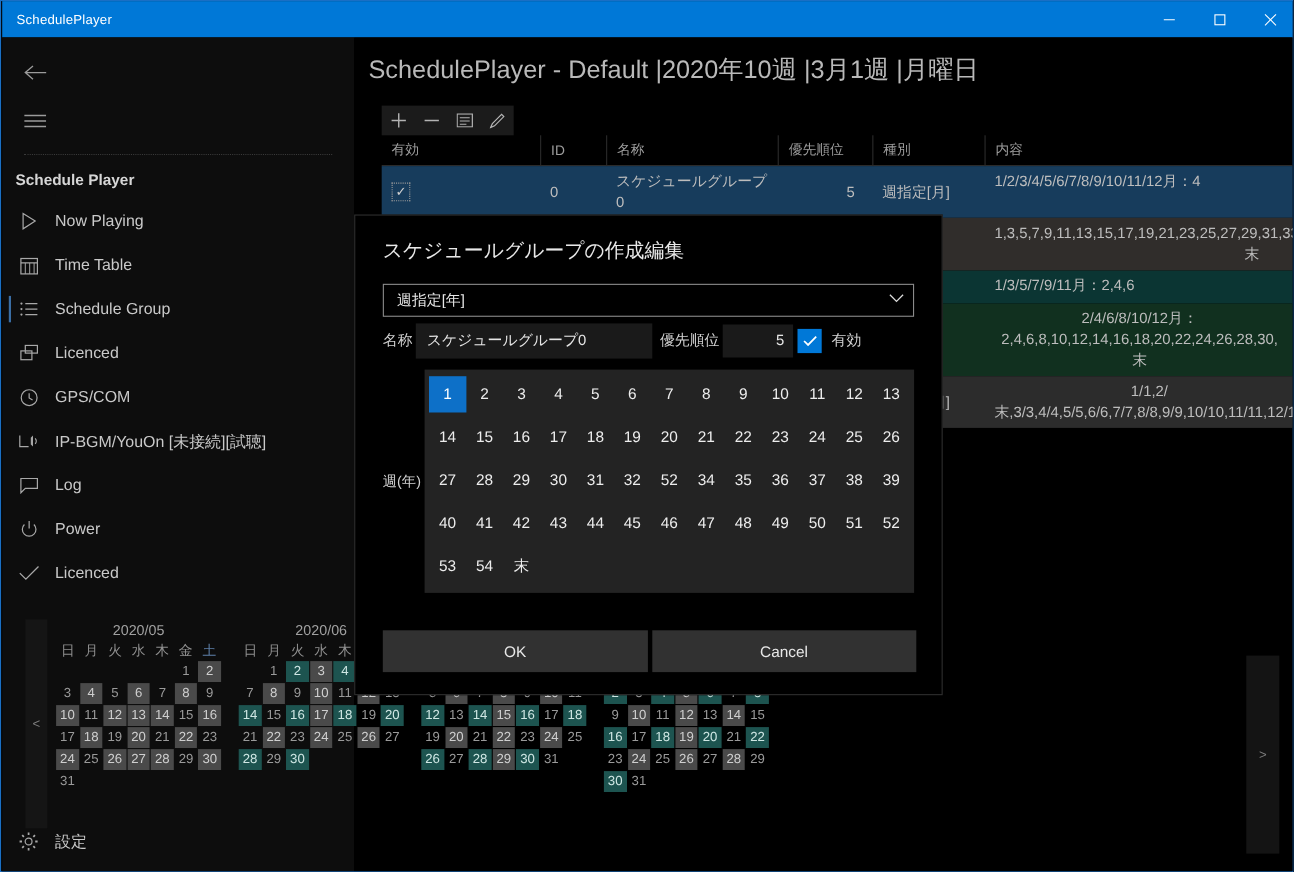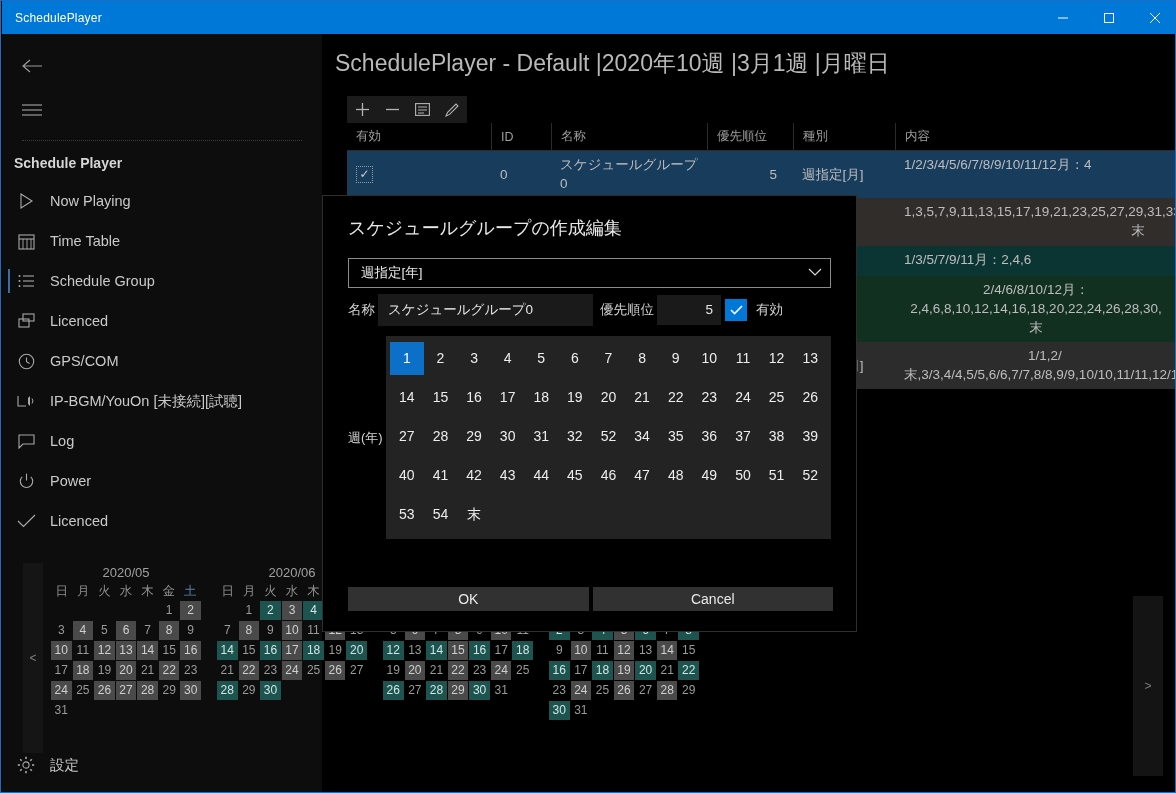--- a/index.html
+++ b/index.html
@@ -274,21 +274,21 @@
     display: flex; align-items: center; justify-content: center;
   }
   .all-box i { width: 9px; height: 9px; background: #8a8a8a; display: block; }
   .all-lbl { color: #e8e8e8; font-size: 14px; margin-left: 9px; }
 
   .dlg-btns {
     position: absolute; left: 25px; bottom: 20px;
     width: 485px; display: flex; gap: 4px;
   }
   .dlg-btn {
-    flex: 1; height: 24px;
+    flex: 1; height: 38px;
     background: #313131;
     color: #e8e8e8; font-size: 14px;
     display: flex; align-items: center; justify-content: center;
   }
 </style>
 </head>
 <body>
 
 <div id="app">
 

